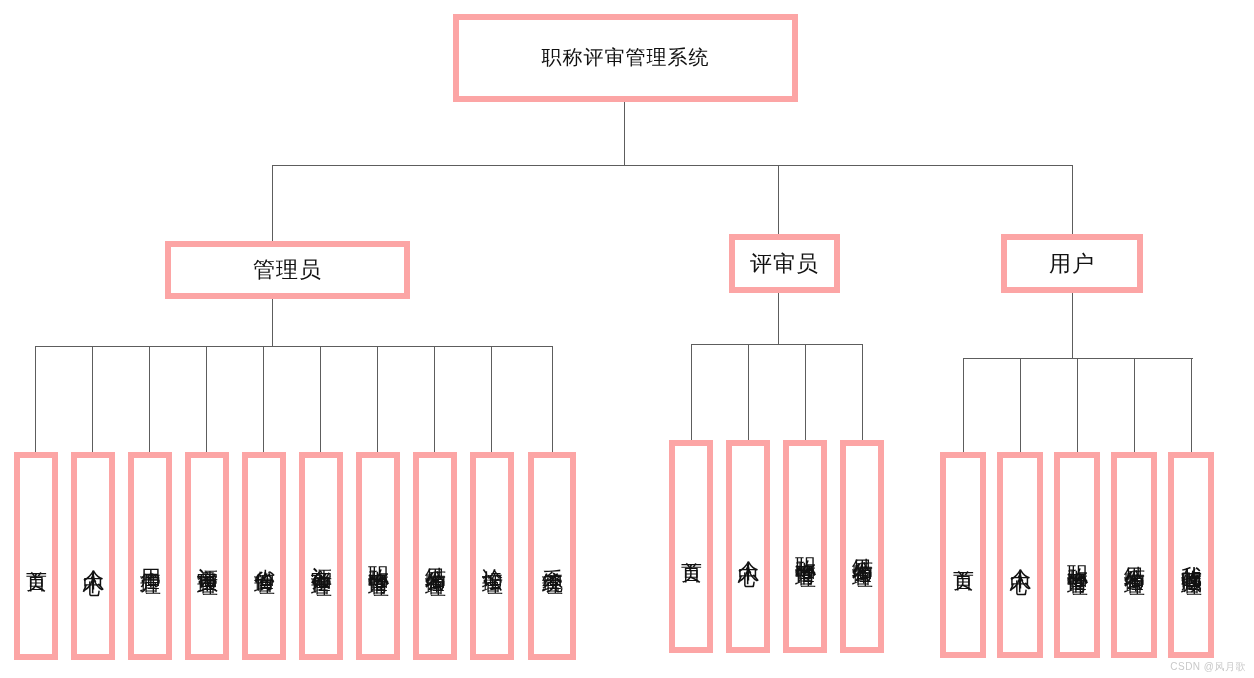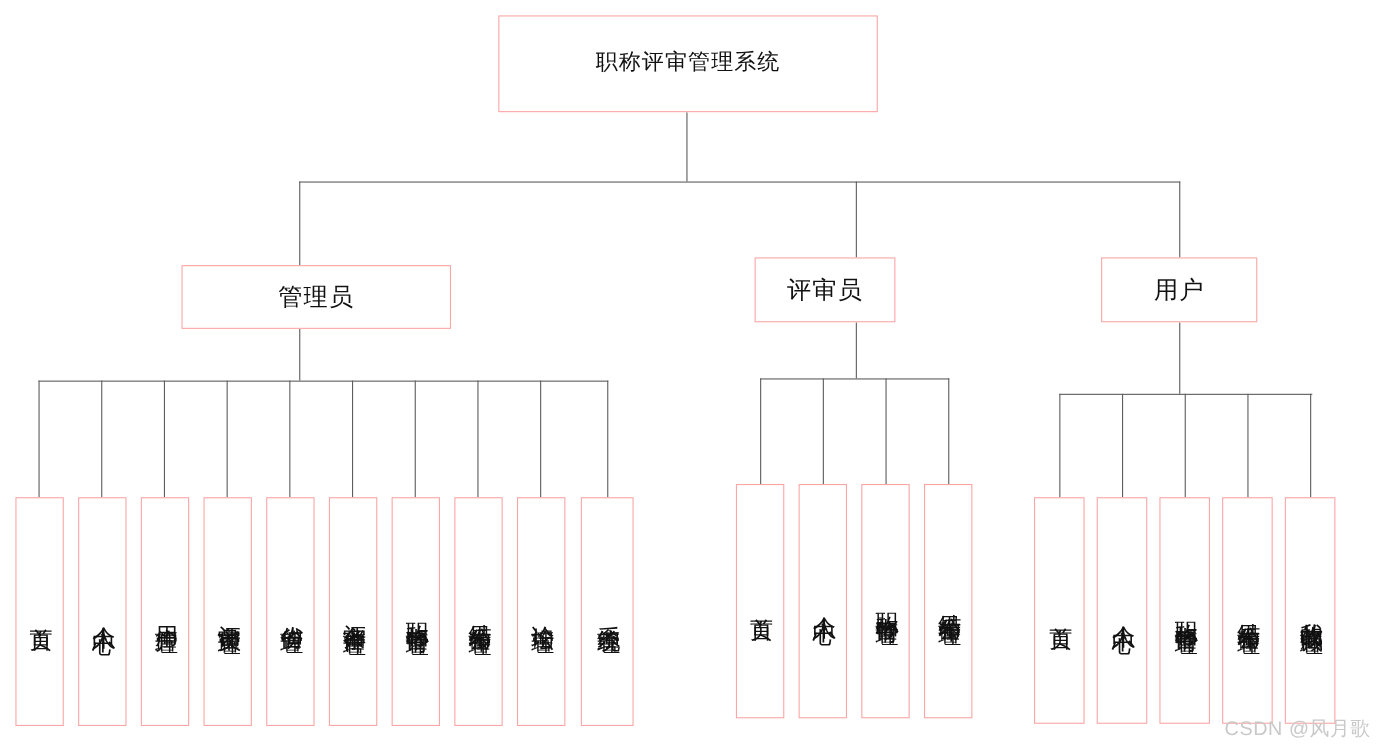--- a/index.html
+++ b/index.html
@@ -26,21 +26,21 @@
     position: absolute;
     left: 0; top: 0;
     width: 1254px;
     height: 678px;
     pointer-events: none;
   }
 
   .node {
     position: absolute;
     box-sizing: border-box;
-    border: 1px solid #fca5a5;
+    border: 6px solid #fca5a5;
     background: #ffffff;
     display: flex;
     align-items: center;
     justify-content: center;
     color: #111111;
   }
 
   .node-label {
     display: block;
     text-align: center;
@@ -63,23 +63,23 @@
   }
   .node-root .node-label { font-size: 20px; }
 
   .node-l2-admin {
     left: 165px;
     top: 241px;
     width: 245px;
     height: 58px;
   }
   .node-l2-reviewer {
-    left: 686px;
+    left: 729px;
     top: 234px;
-    width: 128px;
+    width: 111px;
     height: 59px;
   }
   .node-l2-user {
     left: 1001px;
     top: 234px;
     width: 142px;
     height: 59px;
     font-family: Liberation Serif, serif;
   }
 
@@ -105,21 +105,21 @@
   .line-h {
     position: absolute;
     height: 1px;
     background: #5d5d5d;
   }
 
   #watermark {
     position: absolute;
     right: 8px;
     bottom: 4px;
-    font-size: 18px;
+    font-size: 10px;
     color: #c9c9c9;
     white-space: nowrap;
     letter-spacing: 0.5px;
   }
 </style>
 </head>
 <body>
 
 <div id="diagram-root">
 

